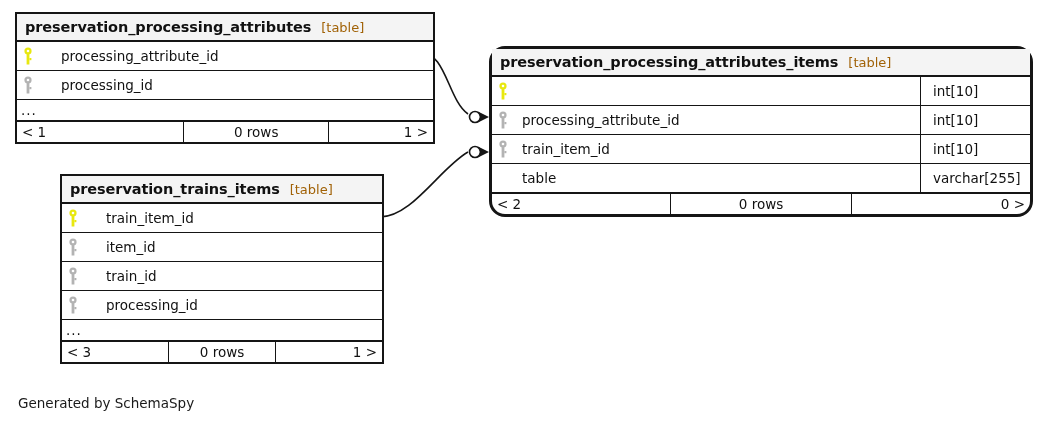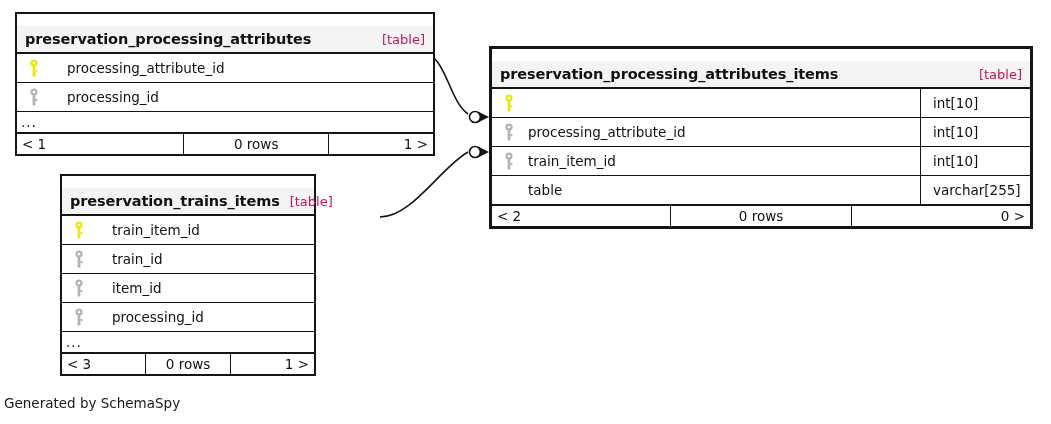--- a/index.html
+++ b/index.html
@@ -34,57 +34,54 @@
     border: 2px solid #151515;
     box-sizing: border-box;
     z-index: 2;
   }
   .table-node.focal {
     border-width: 3px;
   }
   .tbl-header {
     display: flex;
     align-items: center;
-    justify-content: space-between;
     background: #f4f4f4;
     border-bottom: 2px solid #151515;
     box-sizing: border-box;
     padding: 0 8px;
     height: 28px;
-    margin-top: 12px;
   }
   .focal .tbl-header { border-bottom-width: 2px; }
   .tbl-title {
     font-size: 14.5px;
     font-weight: bold;
     letter-spacing: -0.1px;
     white-space: nowrap;
   }
   .tbl-kind {
     font-size: 13px;
     font-weight: normal;
-    color: #be185d;
+    color: #a16207;
     white-space: nowrap;
     padding-left: 10px;
   }
   .col-row {
     display: flex;
     align-items: stretch;
     height: 29px;
     border-bottom: 1.5px solid #151515;
     box-sizing: border-box;
   }
   .col-row:last-of-type { border-bottom: none; }
   .col-main {
     display: flex;
     align-items: center;
     flex: 1 1 auto;
     min-width: 0;
     box-sizing: border-box;
-    padding-left: 6px;
   }
   .col-type {
     display: flex;
     align-items: center;
     box-sizing: border-box;
     border-left: 1.5px solid #151515;
     padding-left: 12px;
     font-size: 13.5px;
     white-space: nowrap;
   }
@@ -129,21 +126,21 @@
   .foot-mid {
     flex: 0 0 35%;
     justify-content: center;
     border-left: 1.5px solid #151515;
     border-right: 1.5px solid #151515;
     text-align: right;
   }
   .foot-next { flex: 1 1 auto; justify-content: flex-end; }
   .footer-note {
     position: absolute;
-    left: 4px;
+    left: 18px;
     top: 395px;
     font-size: 13.5px;
     color: #1a1a1a;
     z-index: 2;
   }
   svg.keyicon { display: block; }
 </style>
 </head>
 <body>
 
@@ -196,21 +193,21 @@
 
     <div class="ellipsis-row">...</div>
 
     <div class="tbl-footer">
       <div class="foot-cell foot-prev">&lt; 1</div>
       <div class="foot-cell foot-mid">0 rows</div>
       <div class="foot-cell foot-next">1 &gt;</div>
     </div>
   </div>
 
-  <div class="table-node focal" id="node-1" style="left:489px; top:46px; width:544px;">
+  <div class="table-node focal" id="node-1" style="left:489px; top:46px; width:544px;border-radius:16px;">
     <div class="tbl-header">
       <span class="tbl-title">preservation_processing_attributes_items</span>
       <span class="tbl-kind">[table]</span>
     </div>
 
     <div class="col-row">
       <div class="col-main">
         <span class="key-slot">
           <svg class="keyicon" width="10" height="19" viewBox="0 0 10 19">
             <circle cx="5" cy="4" r="3.6" fill="#e8e80f"></circle>
@@ -261,21 +258,21 @@
       <div class="col-type" style="width:110px;text-align:right;">varchar[255]</div>
     </div>
 
     <div class="tbl-footer">
       <div class="foot-cell foot-prev" style="flex:0 0 33%;">&lt; 2</div>
       <div class="foot-cell foot-mid" style="flex:0 0 34%;">0 rows</div>
       <div class="foot-cell foot-next">0 &gt;</div>
     </div>
   </div>
 
-  <div class="table-node" id="node-2" style="left:60px; top:174px; width:256px;">
+  <div class="table-node" id="node-2" style="left:60px; top:174px; width:324px;">
     <div class="tbl-header">
       <span class="tbl-title">preservation_trains_items</span>
       <span class="tbl-kind">[table]</span>
     </div>
 
     <div class="col-row">
       <div class="col-main">
         <span class="key-slot">
           <svg class="keyicon" width="10" height="19" viewBox="0 0 10 19">
             <circle cx="5" cy="4" r="3.6" fill="#e8e80f"></circle>
@@ -291,35 +288,35 @@
     <div class="col-row">
       <div class="col-main">
         <span class="key-slot">
           <svg class="keyicon" width="10" height="19" viewBox="0 0 10 19">
             <circle cx="5" cy="4" r="3.6" fill="#b3b3b3"></circle>
             <circle cx="5" cy="4" r="1.3" fill="#ffffff"></circle>
             <rect x="3.6" y="6.5" width="2.8" height="11" fill="#b3b3b3"></rect>
             <rect x="6.4" y="11" width="2" height="2.2" fill="#b3b3b3"></rect>
           </svg>
         </span>
+        <span class="col-label indent-label">item_id</span>
+      </div>
+    </div>
+
+    <div class="col-row">
+      <div class="col-main">
+        <span class="key-slot">
+          <svg class="keyicon" width="10" height="19" viewBox="0 0 10 19">
+            <circle cx="5" cy="4" r="3.6" fill="#b3b3b3"></circle>
+            <circle cx="5" cy="4" r="1.3" fill="#ffffff"></circle>
+            <rect x="3.6" y="6.5" width="2.8" height="11" fill="#b3b3b3"></rect>
+            <rect x="6.4" y="11" width="2" height="2.2" fill="#b3b3b3"></rect>
+          </svg>
+        </span>
         <span class="col-label indent-label">train_id</span>
-      </div>
-    </div>
-
-    <div class="col-row">
-      <div class="col-main">
-        <span class="key-slot">
-          <svg class="keyicon" width="10" height="19" viewBox="0 0 10 19">
-            <circle cx="5" cy="4" r="3.6" fill="#b3b3b3"></circle>
-            <circle cx="5" cy="4" r="1.3" fill="#ffffff"></circle>
-            <rect x="3.6" y="6.5" width="2.8" height="11" fill="#b3b3b3"></rect>
-            <rect x="6.4" y="11" width="2" height="2.2" fill="#b3b3b3"></rect>
-          </svg>
-        </span>
-        <span class="col-label indent-label">item_id</span>
       </div>
     </div>
 
     <div class="col-row">
       <div class="col-main">
         <span class="key-slot">
           <svg class="keyicon" width="10" height="19" viewBox="0 0 10 19">
             <circle cx="5" cy="4" r="3.6" fill="#b3b3b3"></circle>
             <circle cx="5" cy="4" r="1.3" fill="#ffffff"></circle>
             <rect x="3.6" y="6.5" width="2.8" height="11" fill="#b3b3b3"></rect>

